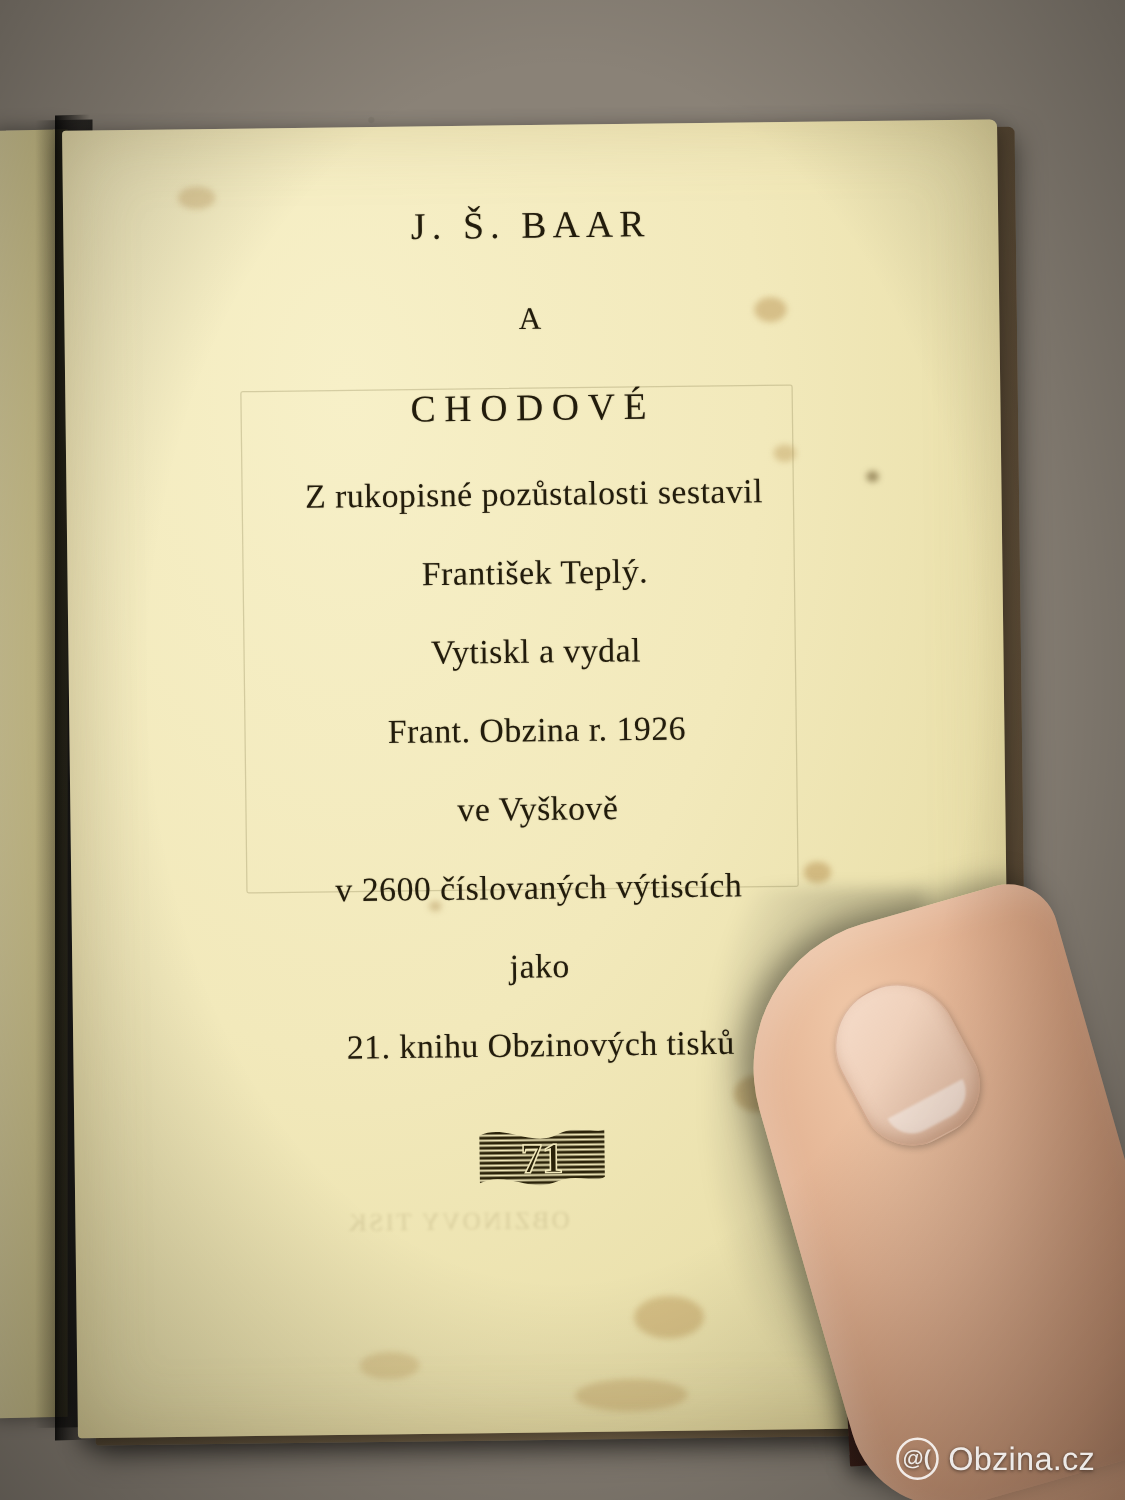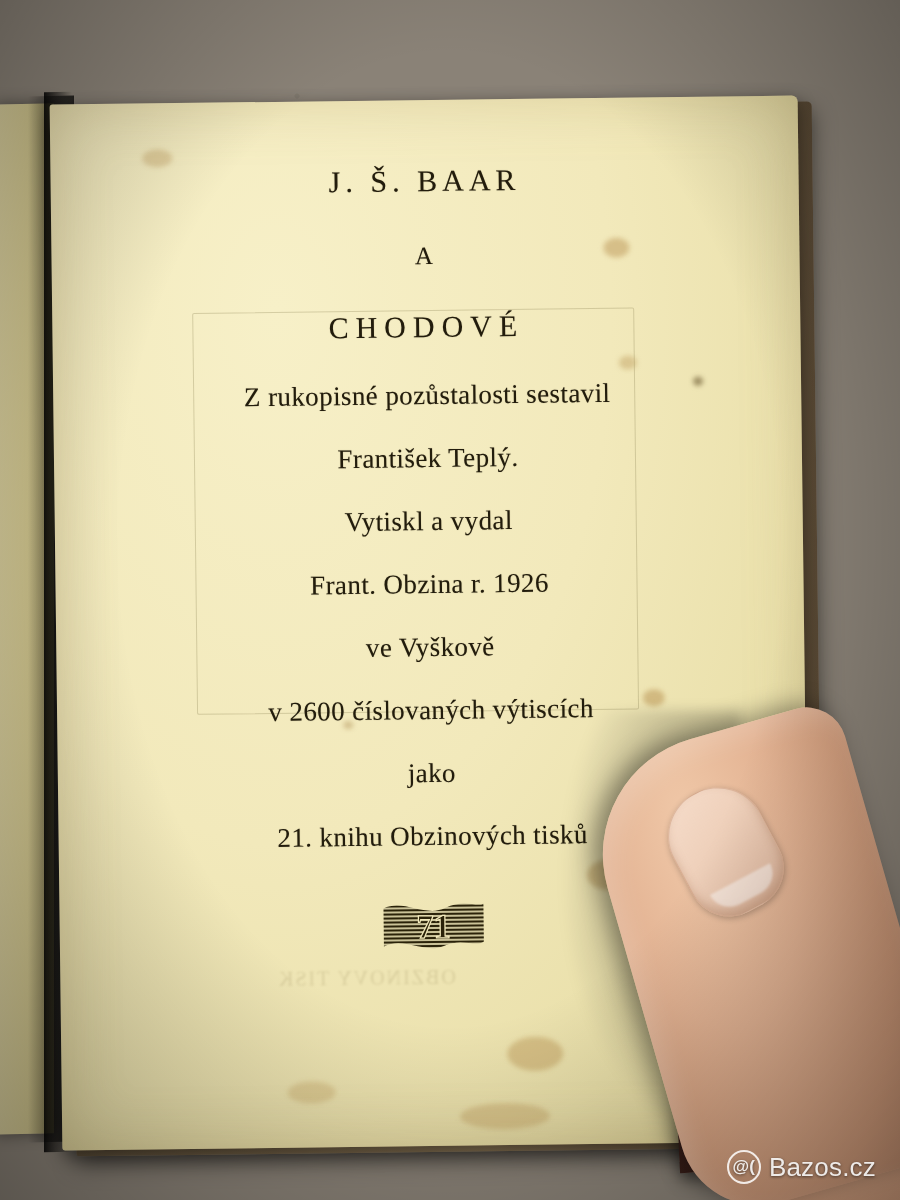--- a/index.html
+++ b/index.html
@@ -372,16 +372,16 @@
       <div class="nail">
         <div class="nail-lune"></div>
       </div>
     </div>
   </div>
 
   <div class="vignette"></div>
 
   <div class="watermark">
     <span class="wm-logo">@(</span>
-    <span>Bazos.cz</span>
+    <span>Obzina.cz</span>
   </div>
 
 </div>
 
 </body></html>

